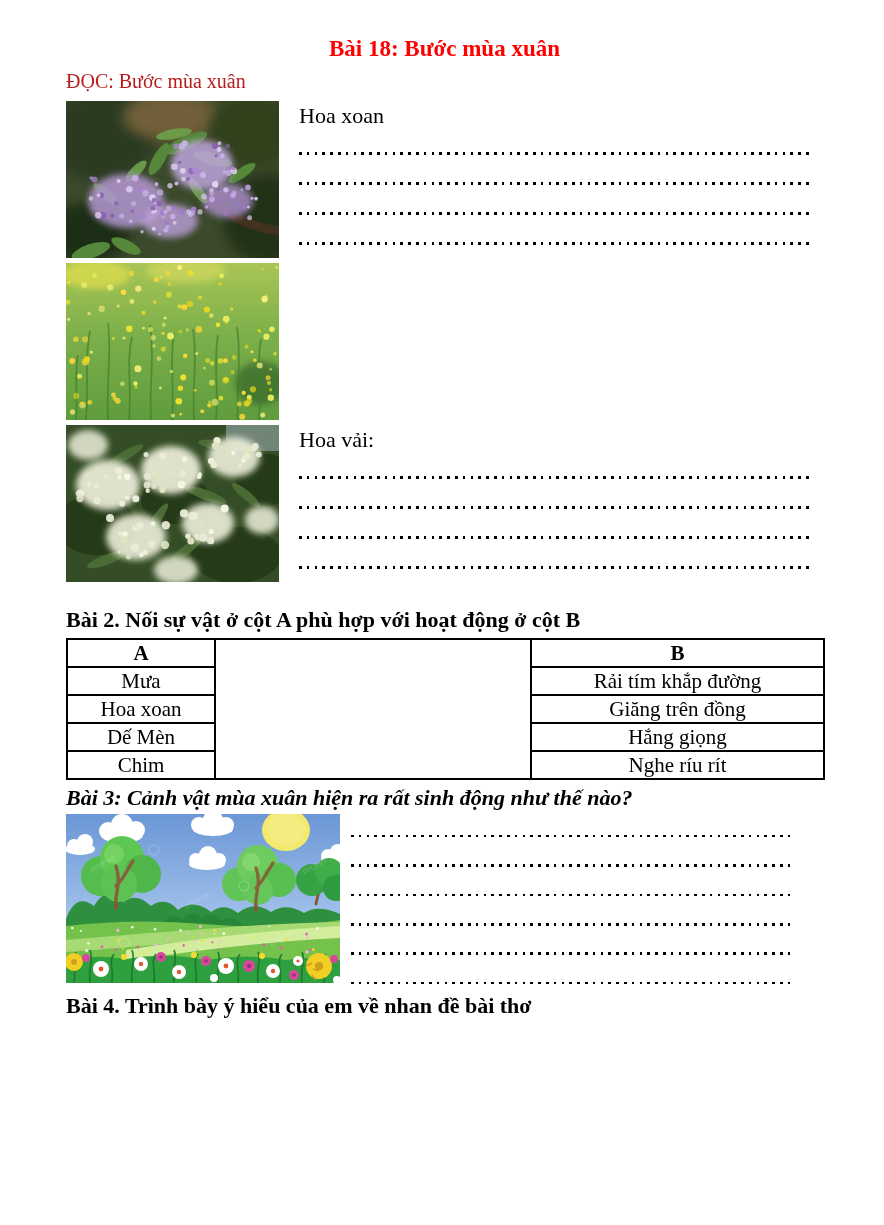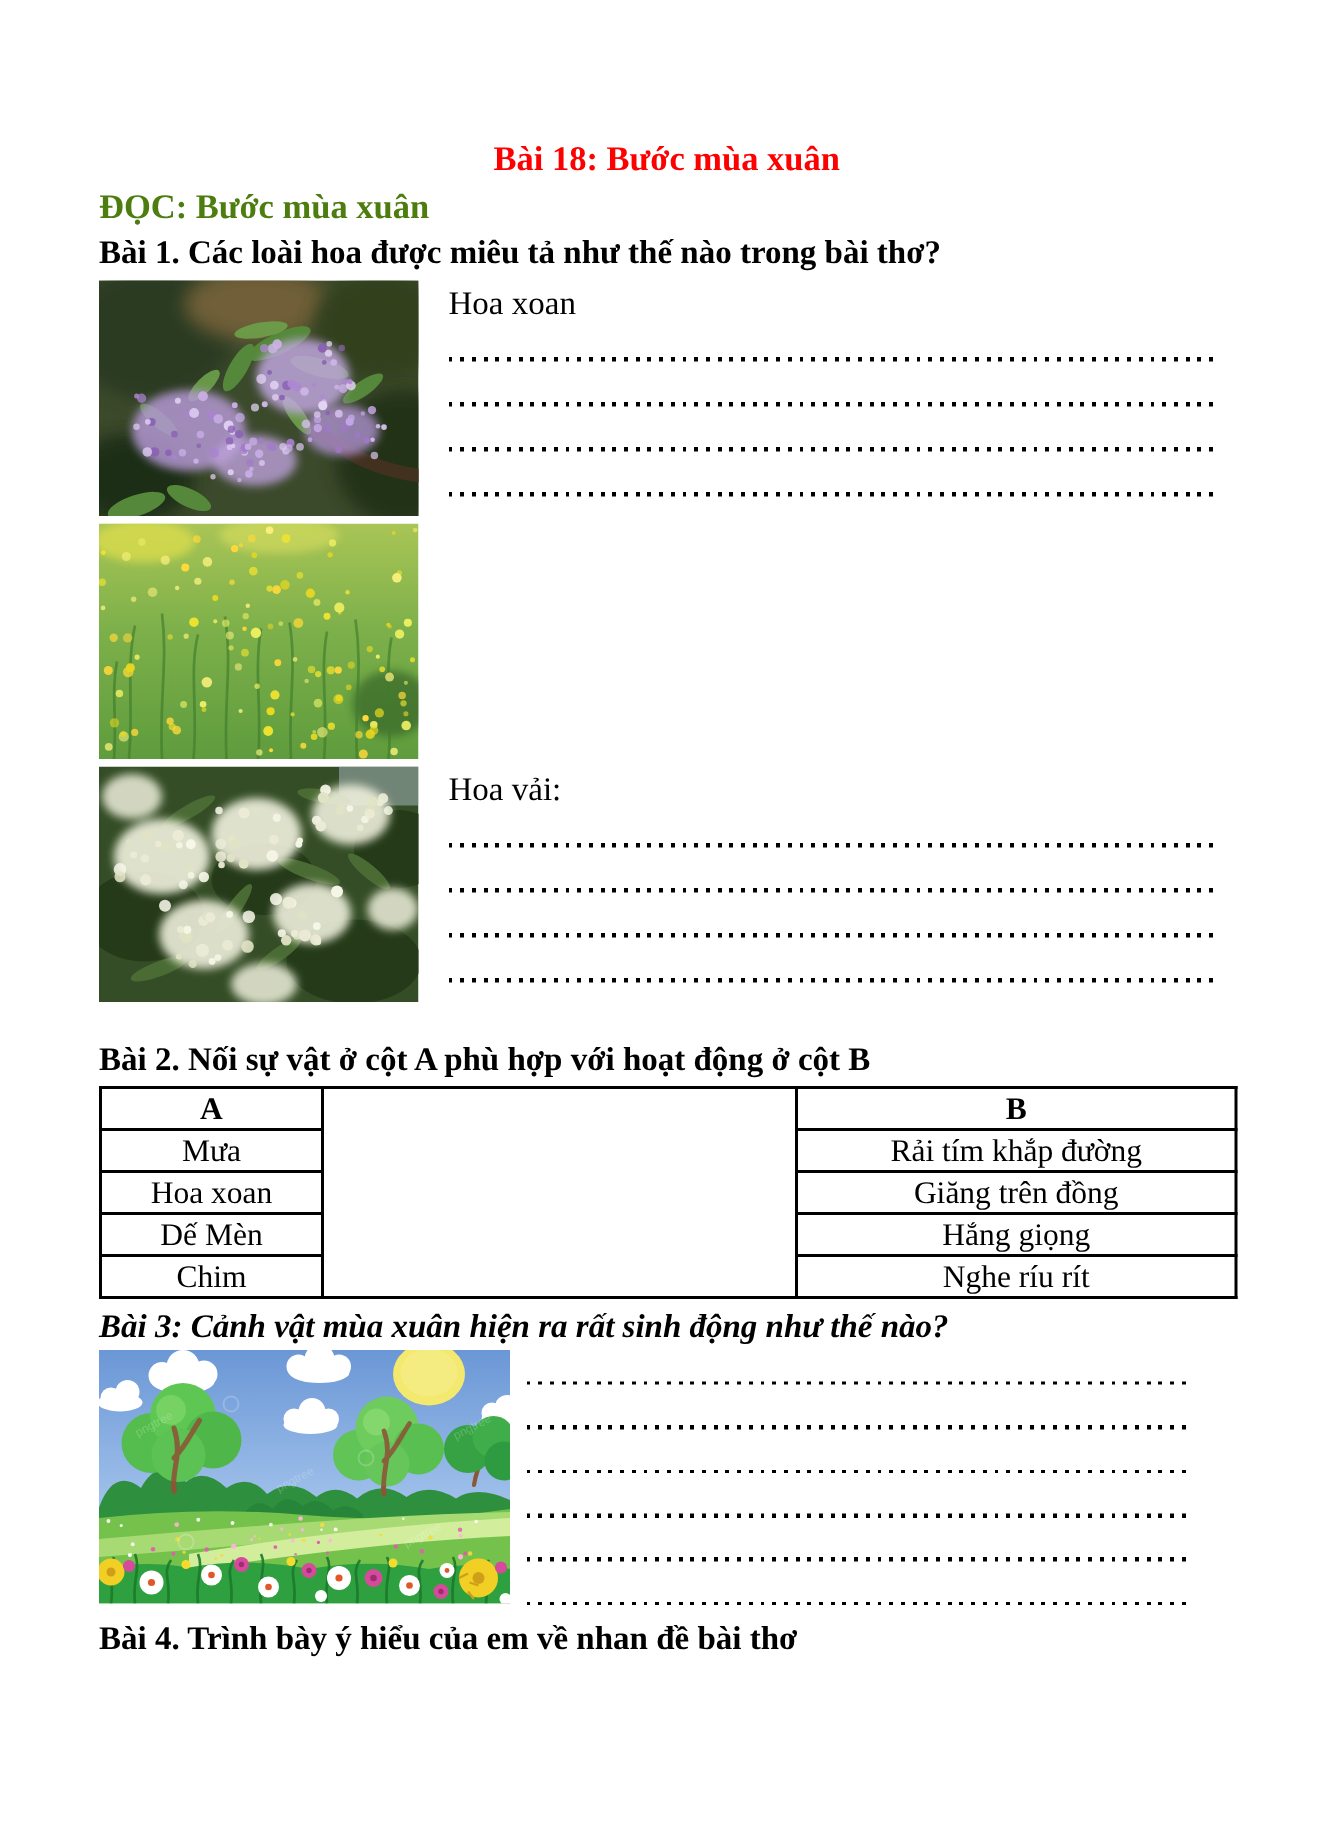--- a/index.html
+++ b/index.html
@@ -1,22 +1,22 @@
 <!DOCTYPE html>
 <html><head>
 <meta charset="utf-8">
 <style>
   html,body { margin:0; padding:0; background:#ffffff; }
   .page {
     width:884px; height:1225px; background:#ffffff; position:relative;
     font-family:"Liberation Serif", serif; color:#000; overflow:hidden;
-    box-sizing:border-box; padding:92px 61px 0 66px;
+    box-sizing:border-box; padding:35px 61px 0 66px;
   }
   .doc-title { text-align:center; color:#fe0000; font-weight:700; font-size:23px; line-height:28px; }
-  .reading-heading { color:#4d7c0f; font-weight:700; font-size:23px; line-height:30px; margin-top:3px; }
+  .reading-heading { color:#b91c1c; font-weight:400; font-size:20px; line-height:30px; margin-top:3px; }
   .q-heading { font-weight:700; font-size:22px; line-height:29px; }
   .flower-row { display:flex; margin-top:5px; }
   .photo-box { flex:0 0 213px; width:213px; height:157px; }
   .photo-box svg { display:block; width:213px; height:157px; }
   .answer-col { margin-left:20px; width:513px; }
   .answer-label { font-size:22px; line-height:30px; height:30px; }
   .dotline { height:30px; position:relative; }
   .dotline::after {
     content:""; position:absolute; left:0; right:0; bottom:6px; height:2.6px;
     background:repeating-linear-gradient(to right, #000 0 2.6px, transparent 2.6px 7.8px);
@@ -38,21 +38,20 @@
   .bai4-heading { margin-top:1px; }
 </style>
 </head>
 <body>
 
 <div class="page">
 
   <div class="doc-title">Bài 18: Bước mùa xuân</div>
   <div class="reading-heading">ĐỌC: Bước mùa xuân</div>
 
-  <div class="q-heading">Bài 1. Các loài hoa được miêu tả như thế nào trong bài thơ?</div>
 
   <div class="flower-row">
     <div class="photo-box">
       <svg viewBox="0 0 213 157" preserveAspectRatio="none">
         <defs>
           <filter id="bl6" x="-40%" y="-40%" width="180%" height="180%">
               <feGaussianBlur stdDeviation="6"></feGaussianBlur>
             </filter>
           <filter id="bl3" x="-40%" y="-40%" width="180%" height="180%">
               <feGaussianBlur stdDeviation="3"></feGaussianBlur>

